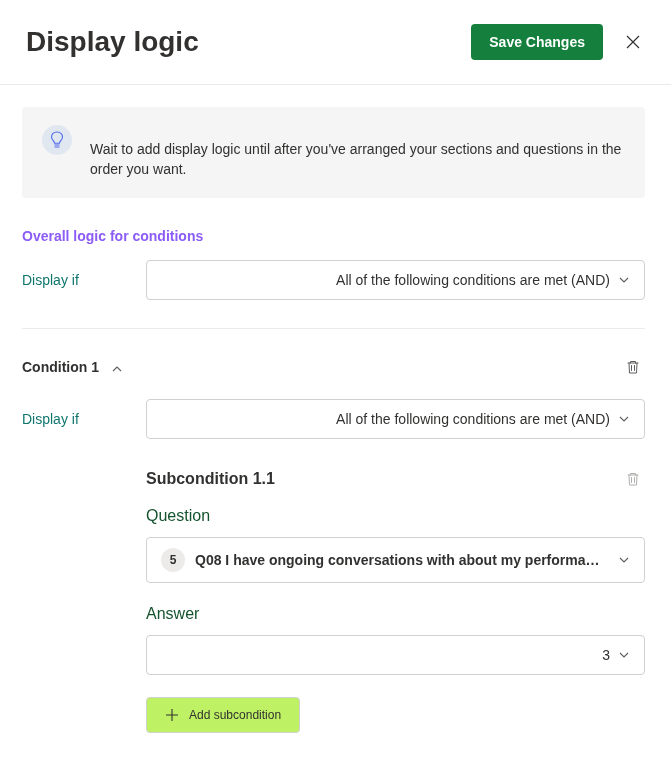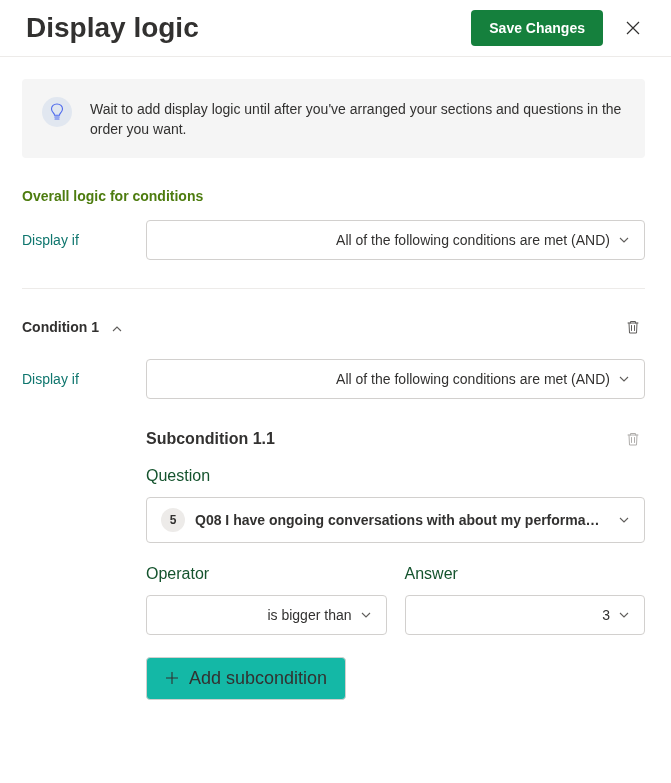--- a/index.html
+++ b/index.html
@@ -6,21 +6,21 @@
     body {
       font-family: "Segoe UI", -apple-system, BlinkMacSystemFont, sans-serif;
       background: #fff;
       color: #323130;
       width: 671px;
     }
     .header {
       display: flex;
       align-items: center;
       justify-content: space-between;
-      padding: 10px 26px;
+      padding: 24px 26px;
       border-bottom: 1px solid #edebe9;
     }
     .header h1 {
       font-size: 28px;
       font-weight: 600;
       color: #323130;
     }
     .header-right {
       display: flex;
       align-items: center;
@@ -65,25 +65,26 @@
       display: flex;
       align-items: center;
       justify-content: center;
       flex-shrink: 0;
     }
     .info-text {
       font-size: 14px;
       line-height: 1.45;
       color: #323130;
       padding-top: 2px;
+      margin-top: 12px;
     }
     .section-label {
       font-size: 14px;
       font-weight: 600;
-      color: #4d7c0f;
+      color: #8b5cf6;
       margin-bottom: 16px;
     }
     .row {
       display: flex;
       align-items: center;
       gap: 0;
       margin-bottom: 28px;
     }
     .row-label {
       width: 124px;
@@ -180,24 +181,24 @@
       display: flex;
       gap: 18px;
       margin-top: 22px;
     }
     .col {
       flex: 1;
     }
     .add-btn {
       margin-top: 22px;
       border: 1px solid #d2d0ce;
-      background: #14b8a6;
+      background: #bef264;
       border-radius: 4px;
       padding: 10px 18px;
-      font-size: 18px;
+      font-size: 12px;
       color: #323130;
       cursor: pointer;
       display: inline-flex;
       align-items: center;
       gap: 10px;
     }
     svg { display: block; }
   </style>
 </head>
 <body>
@@ -290,31 +291,20 @@
       <span class="q-badge">5</span>
       <span class="select-text" style="font-weight:600;flex:1">Q08 I have ongoing conversations with about my performan…</span>
       <span class="chevron">
         <svg width="12" height="12" viewBox="0 0 12 12">
             <path d="M2 4 L6 8 L10 4" stroke="#605e5c" stroke-width="1.1" fill="none"></path>
           </svg>
       </span>
     </div>
 
     <div class="two-col">
-      <div class="col">
-        <div class="field-label">Operator</div>
-        <div class="select">
-          <span class="select-text">is bigger than</span>
-          <span class="chevron">
-            <svg width="12" height="12" viewBox="0 0 12 12">
-                <path d="M2 4 L6 8 L10 4" stroke="#605e5c" stroke-width="1.1" fill="none"></path>
-              </svg>
-          </span>
-        </div>
-      </div>
       <div class="col">
         <div class="field-label">Answer</div>
         <div class="select">
           <span class="select-text">3</span>
           <span class="chevron">
             <svg width="12" height="12" viewBox="0 0 12 12">
                 <path d="M2 4 L6 8 L10 4" stroke="#605e5c" stroke-width="1.1" fill="none"></path>
               </svg>
           </span>
         </div>

